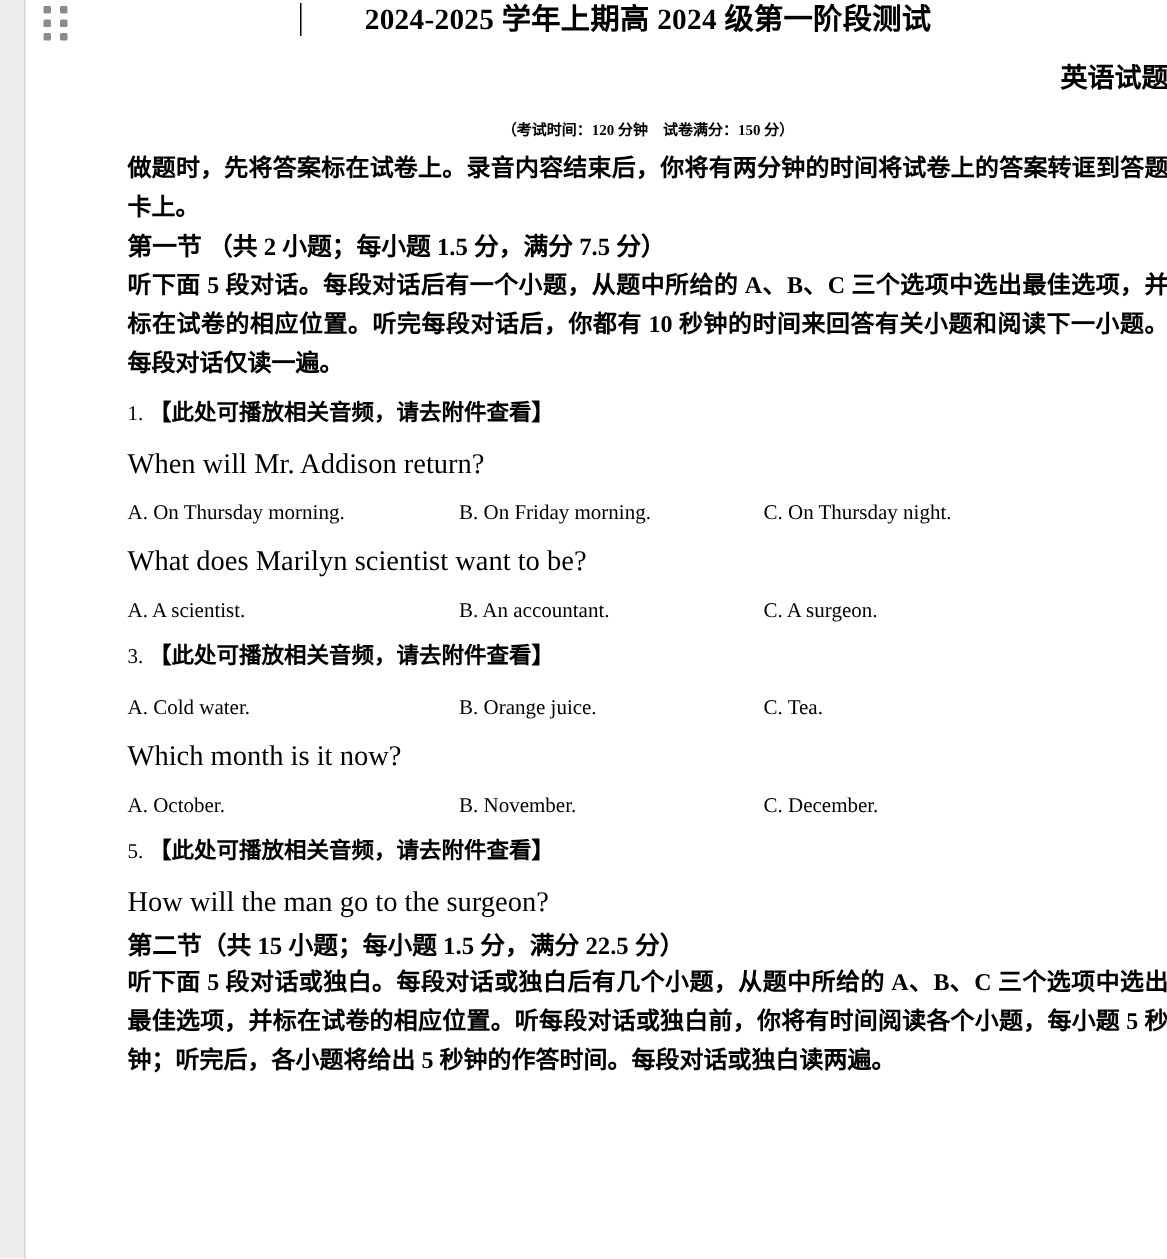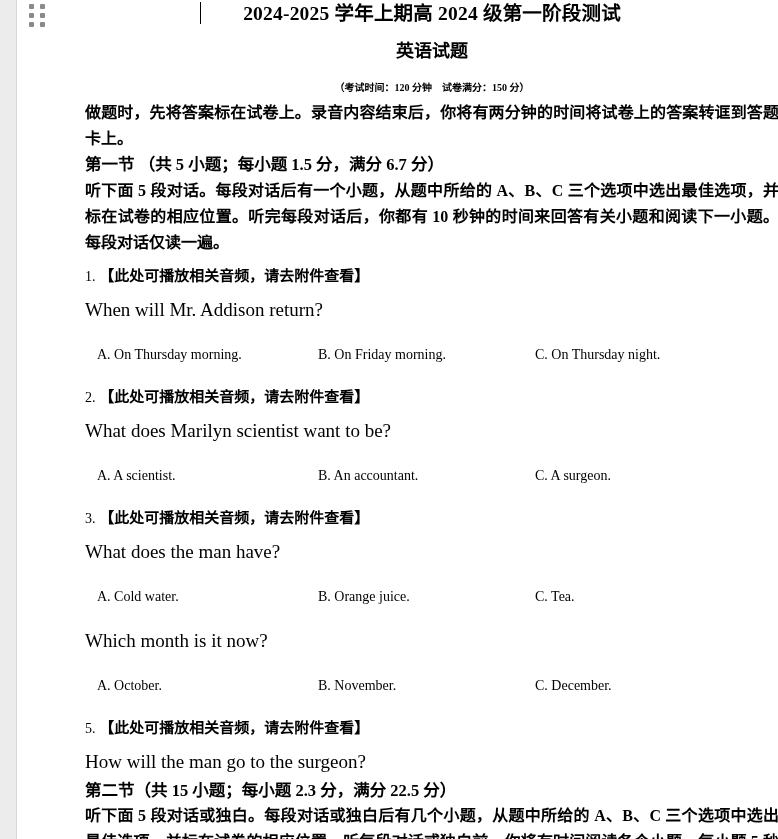--- a/index.html
+++ b/index.html
@@ -96,23 +96,22 @@
     text-align: center;
     letter-spacing: 0.2px;
     line-height: 26px;
     white-space: nowrap;
   }
   .doc-subtitle {
     margin: 0;
     padding-top: 12px;
     font-size: 18px;
     font-weight: bold;
-    text-align: center;
+    text-align: right;
     line-height: 26px;
-    font-family: Liberation Mono, monospace;
   }
   .doc-meta {
     margin: 0;
     padding-top: 11px;
     font-size: 10px;
     font-weight: bold;
     text-align: center;
     line-height: 24px;
   }
 
@@ -153,35 +152,35 @@
     font-size: 14px;
   }
   .q-stem {
     margin: 0;
     padding-top: 12px;
     font-size: 19px;
     font-weight: normal;
     line-height: 20px;
   }
   .q-options {
-    margin: 12px;
+    margin: 0;
     padding-top: 13px;
     font-size: 14px;
     line-height: 20px;
     position: relative;
     height: 20px;
     white-space: nowrap;
   }
   .q-options .opt {
     position: absolute;
     top: 13px;
   }
   .q-options .opt-a { left: 0px; }
   .q-options .opt-b { left: 221px; }
-  .q-options .opt-c { left: 438px; }
+  .q-options .opt-c { left: 424px; }
 
   .gap-sec2 { height: 6px; }
 </style>
 </head>
 <body>
 
 <div id="viewport">
 
   <div class="gutter-strip"></div>
 
@@ -191,56 +190,51 @@
 
       <h1 class="doc-title">2024-2025 学年上期高 2024 级第一阶段测试</h1>
 
       <h2 class="doc-subtitle">英语试题</h2>
 
       <p class="doc-meta">（考试时间：120 分钟　试卷满分：150 分）</p>
 
 
       <p class="instr">做题时，先将答案标在试卷上。录音内容结束后，你将有两分钟的时间将试卷上的答案转诓到答题卡上。</p>
 
-      <p class="section-head">第一节 （共 5 小题；每小题 1.5 分，满分 6.7 分）</p>
+      <p class="section-head">第一节 （共 2 小题；每小题 1.5 分，满分 7.5 分）</p>
 
       <p class="instr">听下面 5 段对话。每段对话后有一个小题，从题中所给的 A、B、C 三个选项中选出最佳选项，并标在试卷的相应位置。听完每段对话后，你都有 10 秒钟的时间来回答有关小题和阅读下一小题。每段对话仅读一遍。</p>
 
       <div class="q-block">
         <p class="q-audio">
           <span class="q-num">1.</span>
           <span>【此处可播放相关音频，请去附件查看】</span>
         </p>
         <p class="q-stem">When will Mr. Addison return?</p>
         <div class="q-options">
           <span class="opt opt-a">A. On Thursday morning.</span>
           <span class="opt opt-b">B. On Friday morning.</span>
           <span class="opt opt-c">C. On Thursday night.</span>
         </div>
       </div>
 
       <div class="q-block">
-        <p class="q-audio">
-          <span class="q-num">2.</span>
-          <span>【此处可播放相关音频，请去附件查看】</span>
-        </p>
         <p class="q-stem">What does Marilyn scientist want to be?</p>
         <div class="q-options">
           <span class="opt opt-a">A. A scientist.</span>
           <span class="opt opt-b">B. An accountant.</span>
           <span class="opt opt-c">C. A surgeon.</span>
         </div>
       </div>
 
       <div class="q-block">
         <p class="q-audio">
           <span class="q-num">3.</span>
           <span>【此处可播放相关音频，请去附件查看】</span>
         </p>
-        <p class="q-stem">What does the man have?</p>
         <div class="q-options">
           <span class="opt opt-a">A. Cold water.</span>
           <span class="opt opt-b">B. Orange juice.</span>
           <span class="opt opt-c">C. Tea.</span>
         </div>
       </div>
 
       <div class="q-block">
         <p class="q-stem">Which month is it now?</p>
         <div class="q-options">
@@ -253,21 +247,21 @@
       <div class="q-block">
         <p class="q-audio">
           <span class="q-num">5.</span>
           <span>【此处可播放相关音频，请去附件查看】</span>
         </p>
         <p class="q-stem">How will the man go to the surgeon?</p>
       </div>
 
       <div class="gap-sec2"></div>
 
-      <p class="section-head">第二节（共 15 小题；每小题 2.3 分，满分 22.5 分）</p>
+      <p class="section-head">第二节（共 15 小题；每小题 1.5 分，满分 22.5 分）</p>
 
       <p class="instr">听下面 5 段对话或独白。每段对话或独白后有几个小题，从题中所给的 A、B、C 三个选项中选出最佳选项，并标在试卷的相应位置。听每段对话或独白前，你将有时间阅读各个小题，每小题 5 秒钟；听完后，各小题将给出 5 秒钟的作答时间。每段对话或独白读两遍。</p>
 
     </div>
   </div>
 
   <div class="drag-handle">
     <i></i>
     <i></i>
     <i></i>

